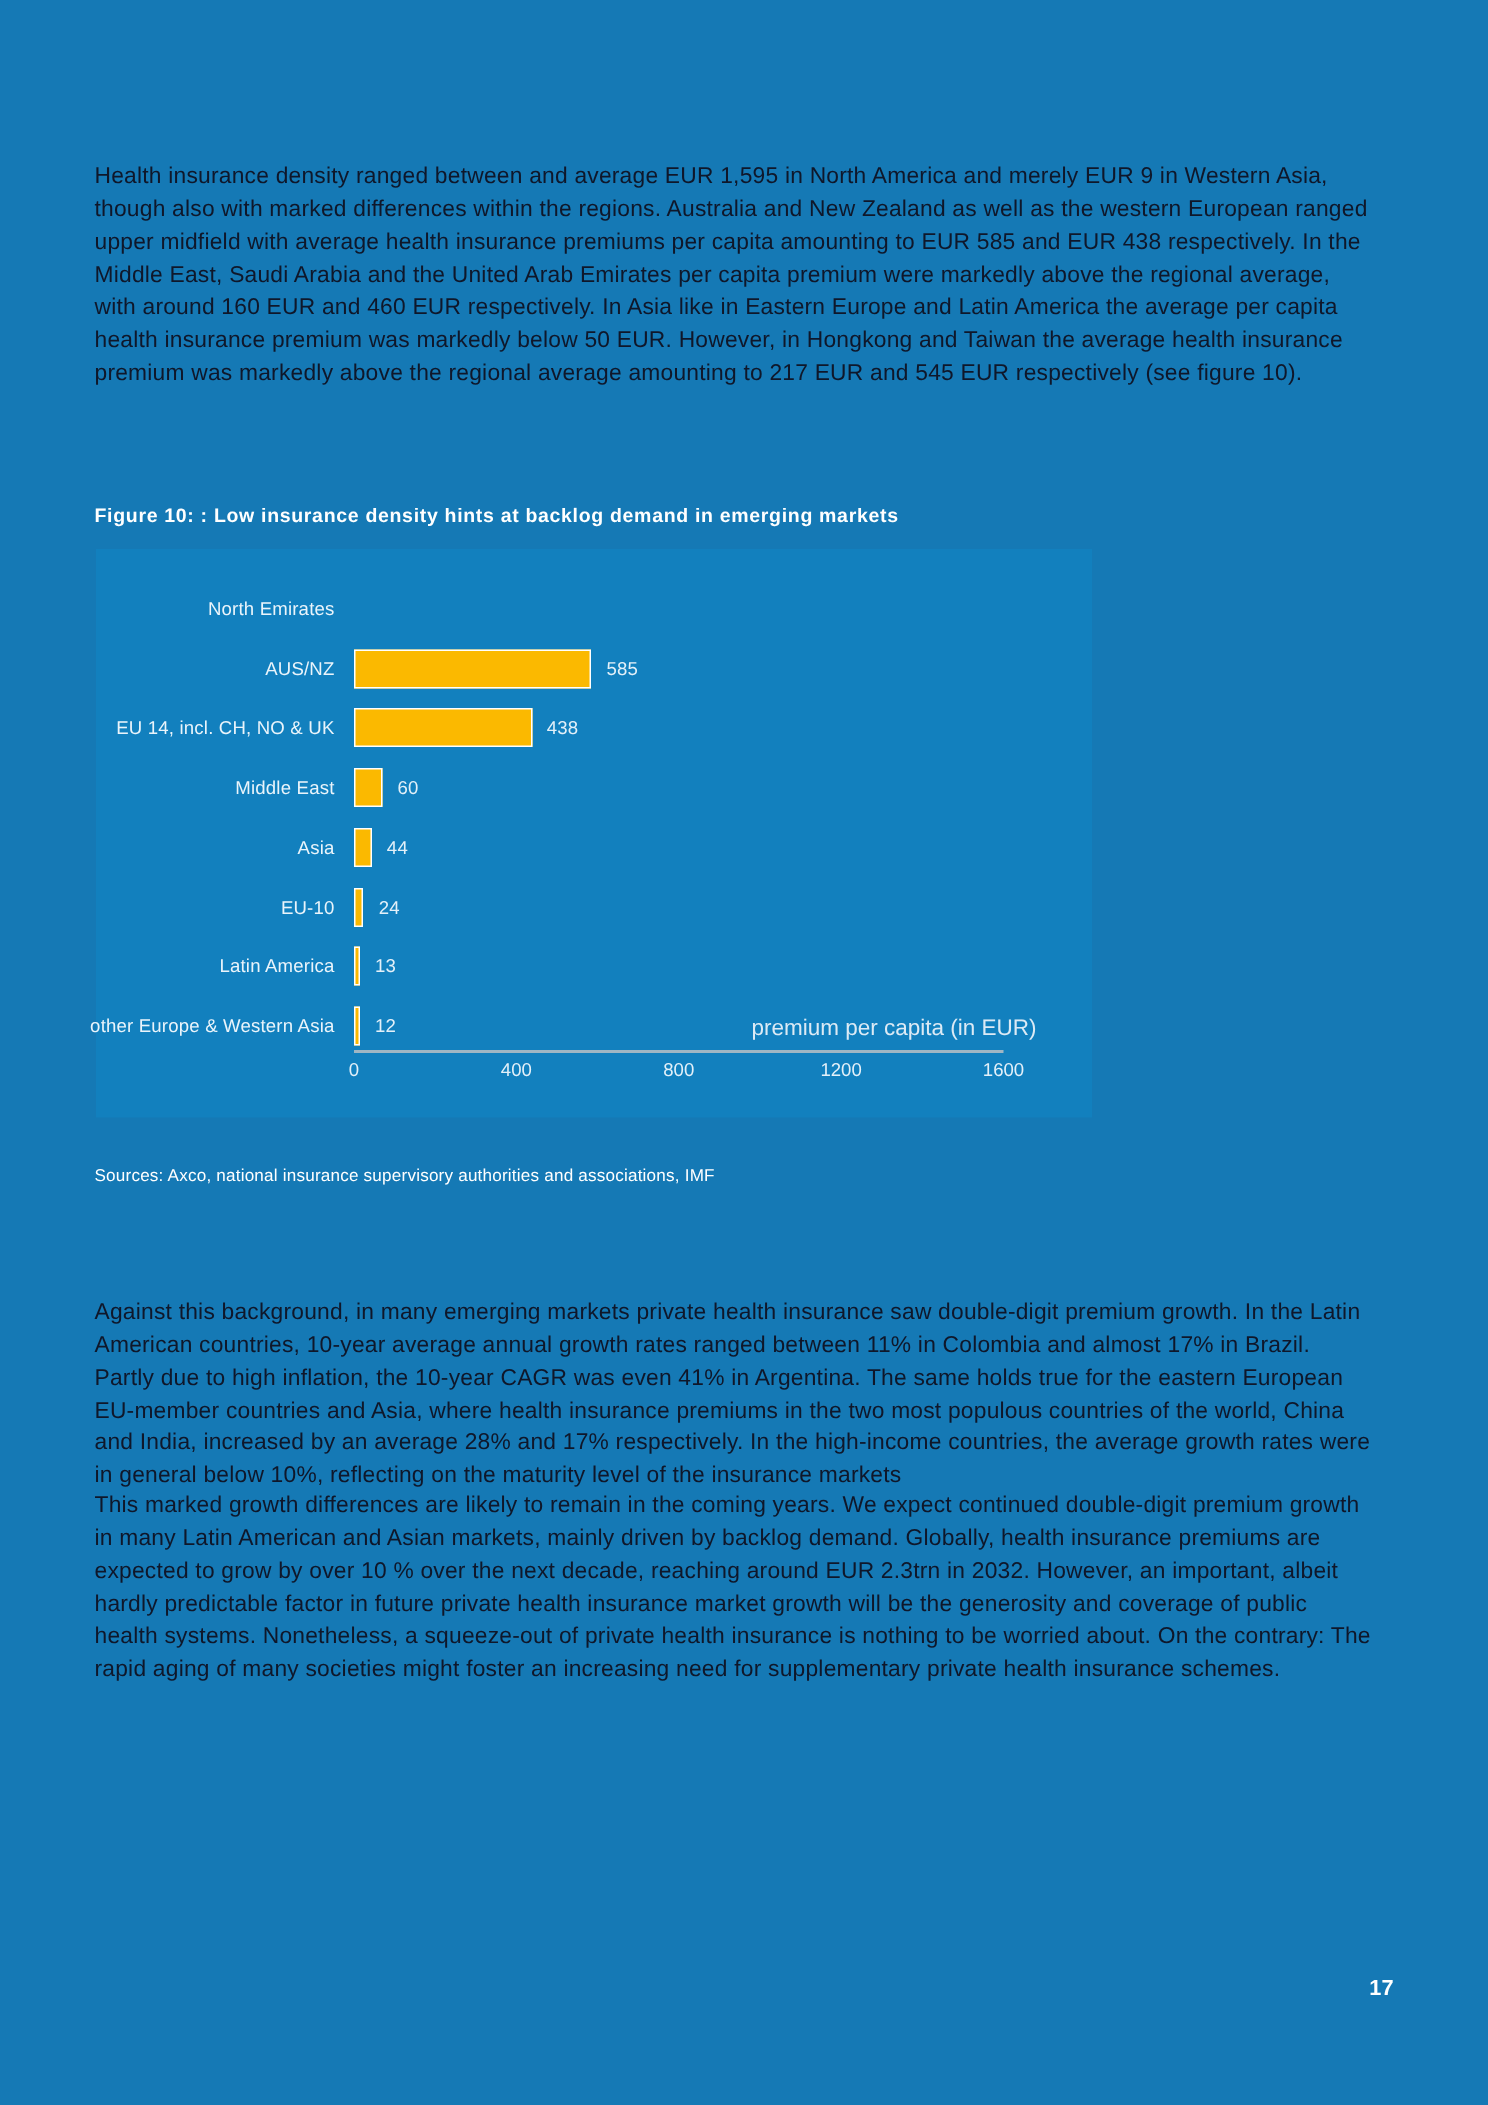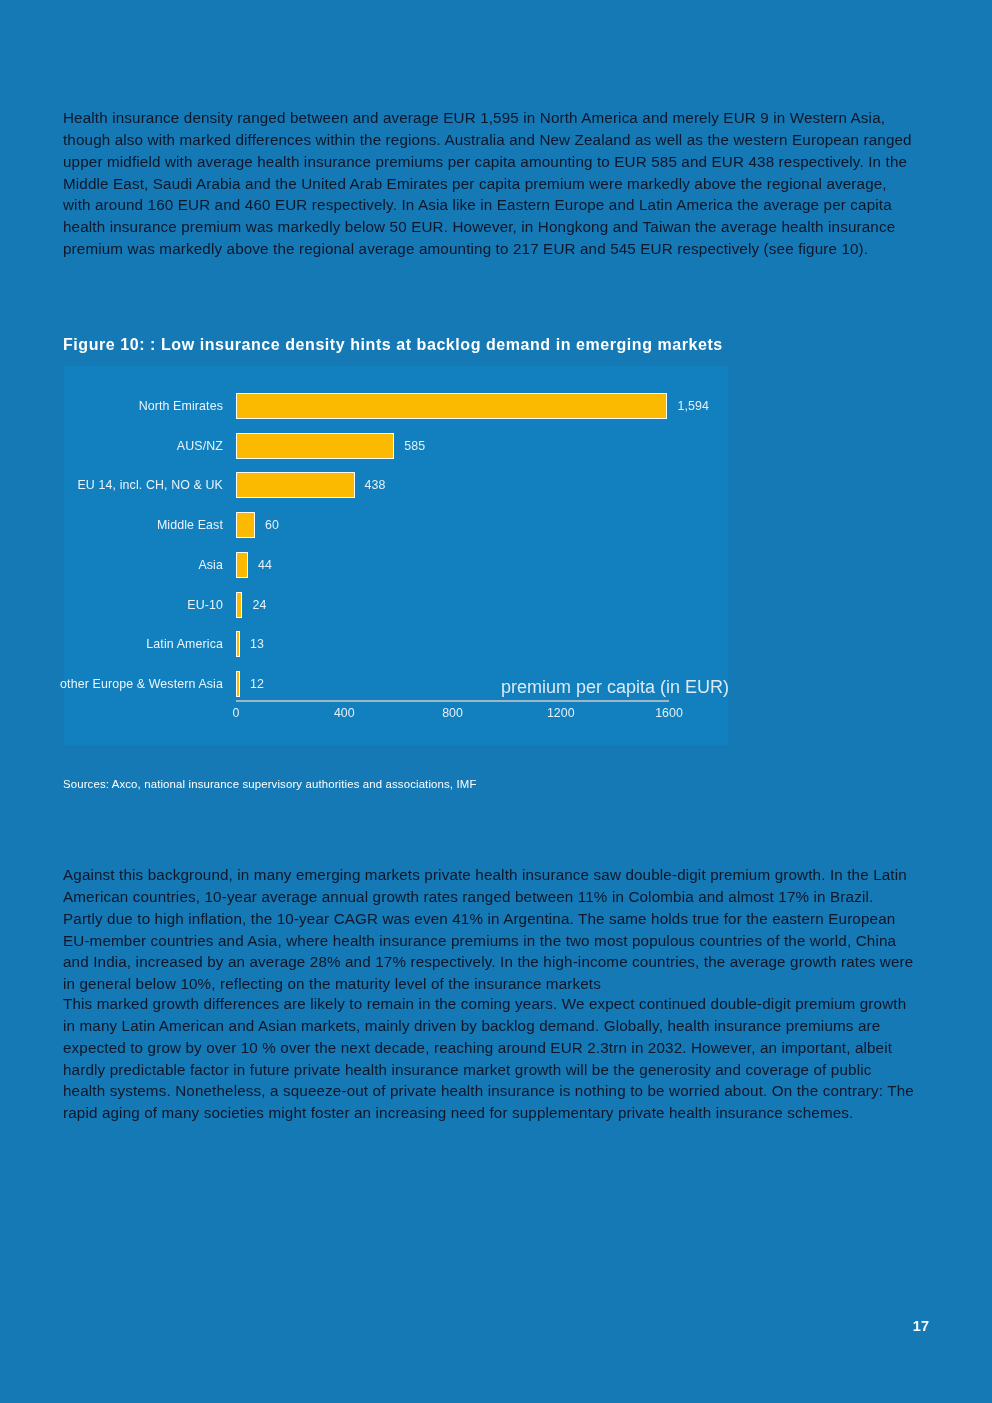--- a/index.html
+++ b/index.html
@@ -30,21 +30,21 @@
   }
   #para-intro { top: 92px; }
   #para-outro-a { top: 849px; }
   #para-outro-b { top: 978px; }
 
   
   .fig-caption {
     position: absolute;
     left: 63px;
     top: 336px;
-    font-size: 16px;
+    font-size: 13px;
     font-weight: bold;
     letter-spacing: 0.035em;
     color: #ffffff;
   }
 
   
   .chart-panel {
     position: absolute;
     left: 64px;
     top: 366px;
@@ -123,21 +123,21 @@
     top: 0;
     font-size: 12.4px;
     color: #e3f0f9;
     transform: translateX(-50%);
     white-space: nowrap;
   }
   .axis-title {
     position: absolute;
     top: 311px;
     left: 437px;
-    font-size: 18px;
+    font-size: 15px;
     color: #dceaf5;
     white-space: nowrap;
   }
 
   
   .sources {
     position: absolute;
     left: 63px;
     top: 778px;
     font-size: 11.4px;
@@ -169,24 +169,20 @@
     <div class="axis-ticks" id="axis-ticks">
         <span class="tick" style="left: 0px;">0</span>
         <span class="tick" style="left: 108.25px;">400</span>
         <span class="tick" style="left: 216.5px;">800</span>
         <span class="tick" style="left: 324.75px;">1200</span>
         <span class="tick" style="left: 433px;">1600</span>
       </div>
     <div class="axis-title" id="axis-title">premium per capita (in EUR)</div>
   <div class="bar-row" style="top: 27px;">
         <div class="bar-label">North Emirates</div>
-        <div class="bar-track">
-          <div class="bar-fill" style="width: 431.376px; background: rgb(251, 185, 0); border-color: rgb(255, 255, 255);"></div>
-          <div class="bar-value" style="left: 441.376px;">1,594</div>
-        </div>
       </div>
       <div class="bar-row" style="top: 66.7px;">
         <div class="bar-label">AUS/NZ</div>
         <div class="bar-track">
           <div class="bar-fill" style="width: 158.316px; background: rgb(251, 185, 0); border-color: rgb(255, 255, 255);"></div>
           <div class="bar-value" style="left: 168.316px;">585</div>
         </div>
       </div>
       <div class="bar-row" style="top: 106.4px;">
         <div class="bar-label">EU 14, incl. CH, NO &amp; UK</div>

